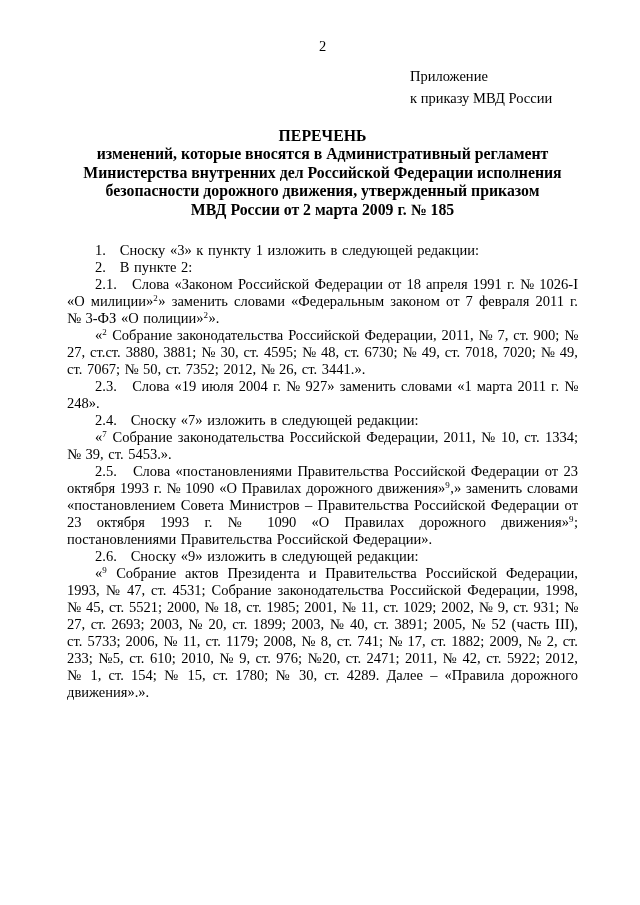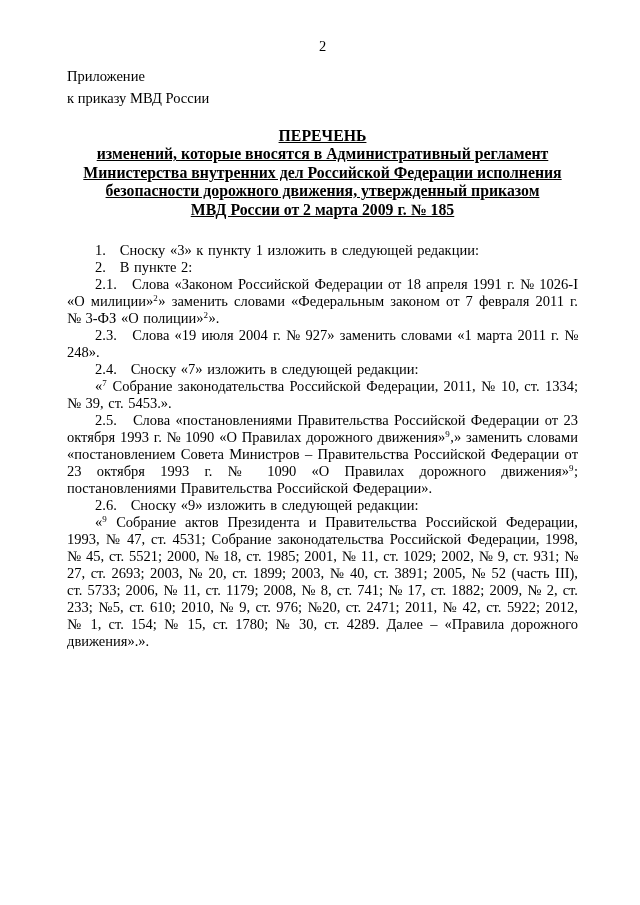--- a/index.html
+++ b/index.html
@@ -19,30 +19,30 @@
     font-family: "Liberation Serif", "DejaVu Serif", serif;
     font-size: 14.5px;
     line-height: 17px;
   }
   .page-number {
     text-align: center;
     line-height: 17px;
   }
   .appendix {
     margin-top: 10px;
+    margin-left: 343px;
     line-height: 22px;
     white-space: nowrap;
   }
   .doc-title {
     margin-top: 18px;
     text-align: center;
     font-weight: bold;
     font-size: 15.8px;
     line-height: 18.4px;
-    text-decoration: underline;
   }
   .body-text {
     margin-top: 23px;
   }
   .body-text p {
     margin: 0;
     text-align: justify;
     text-indent: 28px;
     word-spacing: 1px;
   }
@@ -70,20 +70,21 @@
     <div>изменений, которые вносятся в Административный регламент</div>
     <div>Министерства внутренних дел Российской Федерации исполнения</div>
     <div>безопасности дорожного движения, утвержденный приказом</div>
     <div>МВД России от 2 марта 2009 г. № 185</div>
   </div>
 
   <div class="body-text">
     <p><span>1.&nbsp;&nbsp;&nbsp;Сноску «3» к пункту 1 изложить в следующей редакции:</span></p>
     <p><span>2.&nbsp;&nbsp;&nbsp;В пункте 2:</span></p>
     <p><span>2.1.&nbsp;&nbsp;&nbsp;Слова «Законом Российской Федерации от 18 апреля 1991 г. № 1026-I «О милиции»</span><sup>2</sup><span>» заменить словами «Федеральным законом от 7 февраля 2011 г. № 3-ФЗ «О полиции»</span><sup>2</sup><span>».</span></p>
+    <p><span>«</span><sup>2</sup><span> Собрание законодательства Российской Федерации, 2011, № 7, ст. 900; № 27, ст.ст. 3880, 3881; № 30, ст. 4595; № 48, ст. 6730; № 49, ст. 7018, 7020; № 49, ст. 7067; № 50, ст. 7352; 2012, № 26, ст. 3441.».</span></p>
     <p><span>2.3.&nbsp;&nbsp;&nbsp;Слова «19 июля 2004 г. № 927» заменить словами «1 марта 2011 г. № 248».</span></p>
     <p><span>2.4.&nbsp;&nbsp;&nbsp;Сноску «7» изложить в следующей редакции:</span></p>
     <p><span>«</span><sup>7</sup><span> Собрание законодательства Российской Федерации, 2011, № 10, ст. 1334; № 39, ст. 5453.».</span></p>
     <p><span>2.5.&nbsp;&nbsp;&nbsp;Слова «постановлениями Правительства Российской Федерации от 23 октября 1993 г. № 1090 «О Правилах дорожного движения»</span><sup>9</sup><span>,» заменить словами «постановлением Совета Министров – Правительства Российской Федерации от 23 октября 1993 г. № 1090 «О Правилах дорожного движения»</span><sup>9</sup><span>; постановлениями Правительства Российской Федерации».</span></p>
     <p><span>2.6.&nbsp;&nbsp;&nbsp;Сноску «9» изложить в следующей редакции:</span></p>
     <p><span>«</span><sup>9</sup><span> Собрание актов Президента и Правительства Российской Федерации, 1993, № 47, ст. 4531; Собрание законодательства Российской Федерации, 1998, № 45, ст. 5521; 2000, № 18, ст. 1985; 2001, № 11, ст. 1029; 2002, № 9, ст. 931; № 27, ст. 2693; 2003, № 20, ст. 1899; 2003, № 40, ст. 3891; 2005, № 52 (часть III), ст. 5733; 2006, № 11, ст. 1179; 2008, № 8, ст. 741; № 17, ст. 1882; 2009, № 2, ст. 233; №5, ст. 610; 2010, № 9, ст. 976; №20, ст. 2471; 2011, № 42, ст. 5922; 2012, № 1, ст. 154; № 15, ст. 1780; № 30, ст. 4289. Далее – «Правила дорожного движения».».</span></p>
   </div>
 
 </div>
 

